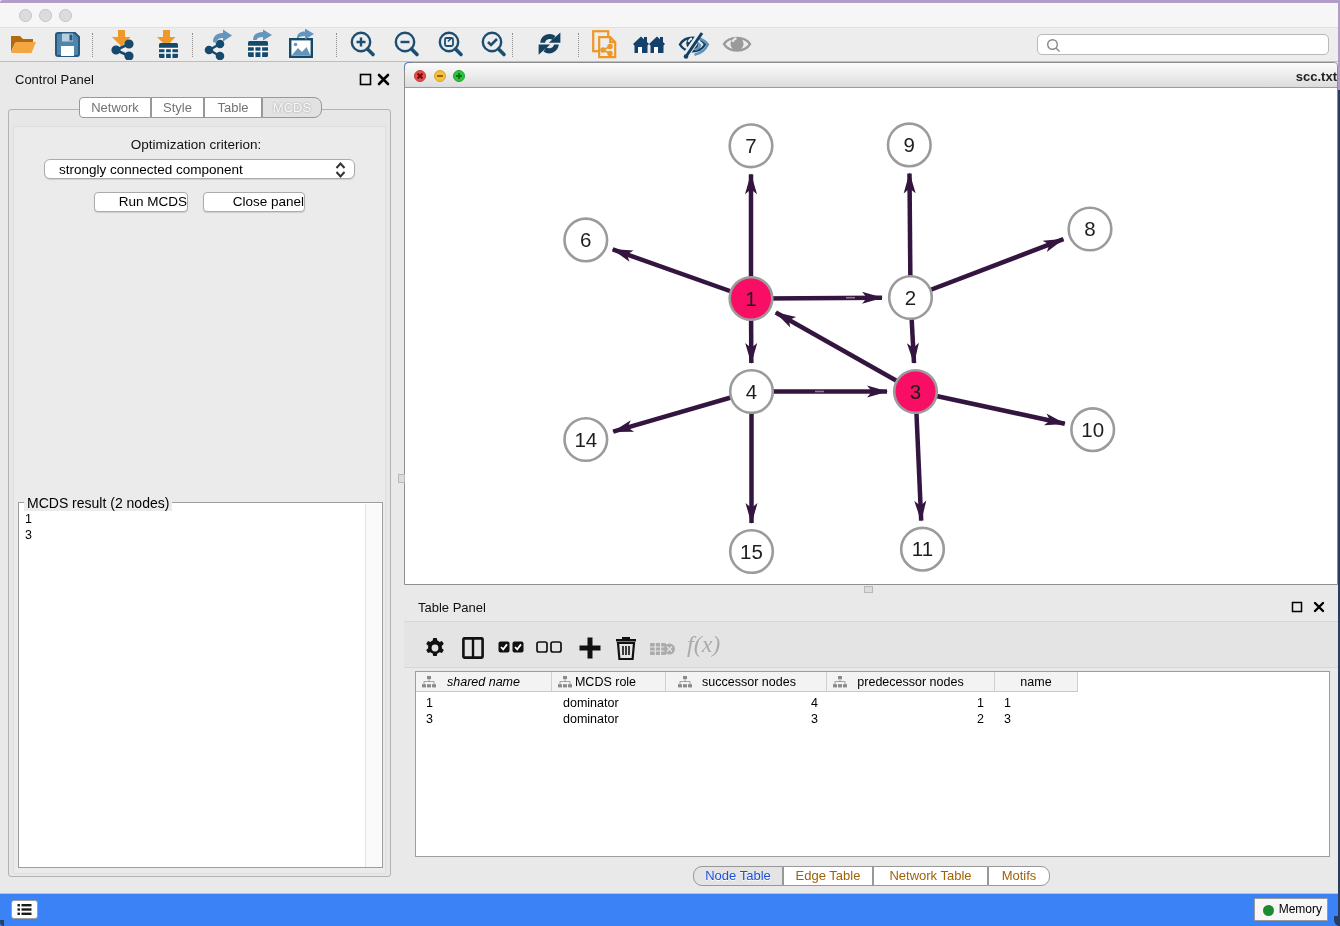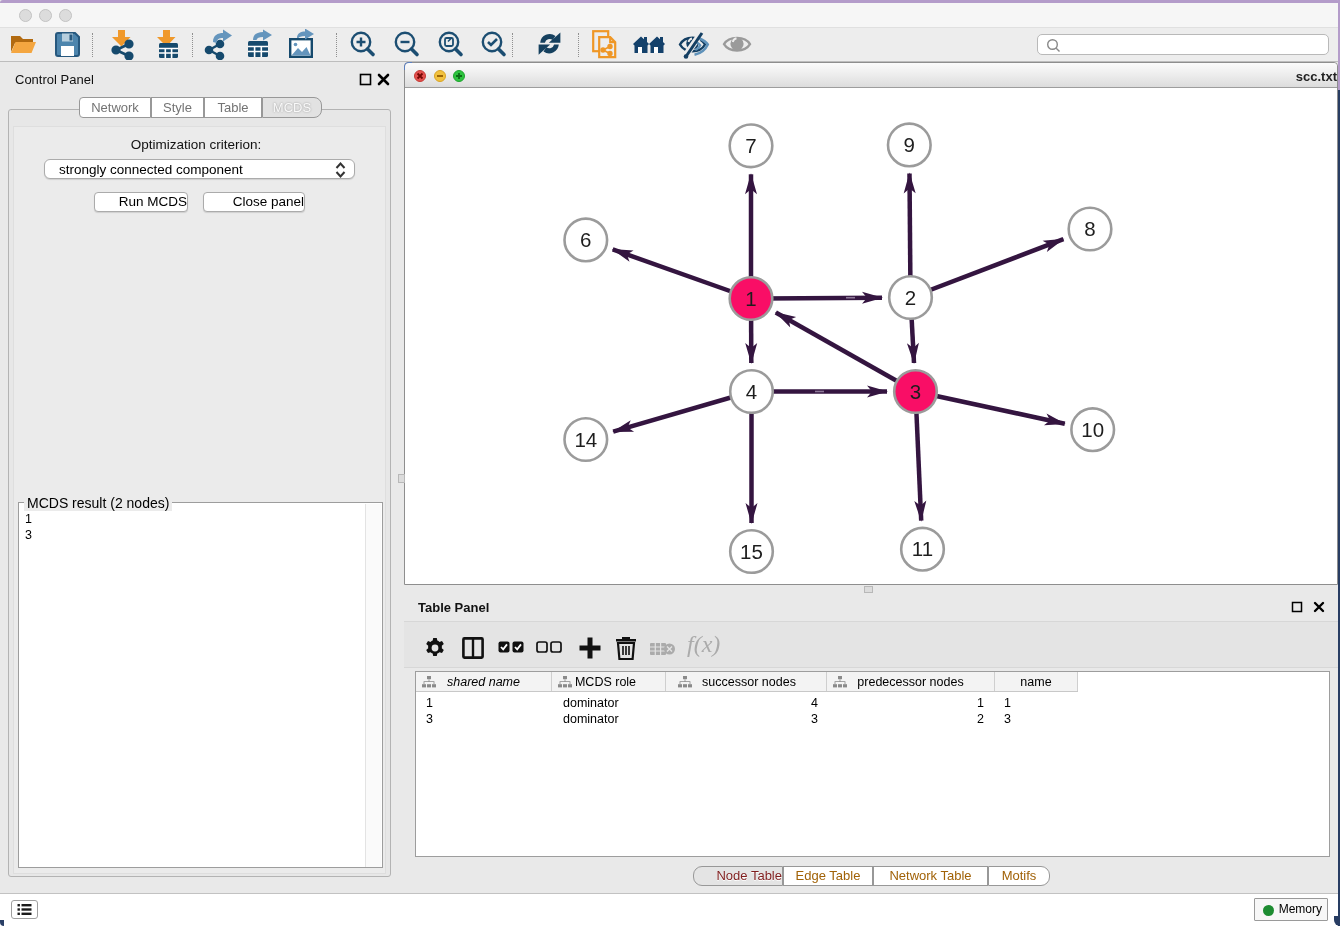--- a/index.html
+++ b/index.html
@@ -31,31 +31,31 @@
 #mcdslegend { position:absolute; left:24px; top:433px; z-index:3; background:#ebebeb; padding:0 3px; font-size:14px; color:#000; }
 #mcdsbox .vals { position:absolute; left:6px; top:8px; font-size:12.5px; line-height:16px; color:#000; }
 #mcds-sb { position:absolute; right:1px; top:1px; width:16px; height:363px; background:#fafafa; border-left:1px solid #e3e3e3; }
 
 #netwin { left:404px; top:62px; width:934px; height:523px; background:#fff; border:1px solid #8e8e8e; border-radius:4px 4px 0 0; }
 #nettitle { position:absolute; left:0; top:0; width:100%; height:25px; background:linear-gradient(#fbfbfb,#ebebeb 55%,#dcdcdc); border-bottom:1px solid #9d9d9d; border-radius:4px 4px 0 0; }
 #nettitle .t { position:absolute; width:100%; text-align:right; top:6px; font-size:13px; font-weight:bold; color:#222; }
 .tl { position:absolute; top:7px; width:12px; height:12px; border-radius:50%; }
 
 #tpanel { left:404px; top:593px; width:936px; height:300px; background:#e9e9e9; }
-#tpanel h1 { position:absolute; left:14px; top:7px; font-size:13px; font-weight:bold; color:#111; }
+#tpanel h1 { position:absolute; left:14px; top:7px; font-size:13px; font-weight:normal; color:#111; }
 #ttools { position:absolute; left:0; top:28px; width:936px; height:47px; background:#e4e4e4; border:1px solid #d7d7d7; border-left:none; border-right:none; }
 #ttable { position:absolute; left:11px; top:78px; width:915px; height:186px; background:#fff; border:1px solid #9d9d9d; }
 #thead { position:absolute; left:0; top:0; height:20px; background:#f3f3f3; border-bottom:1px solid #c8c8c8; }
 .th { position:absolute; top:0; height:19px; border-right:1px solid #cfcfcf; }
 .th span { position:absolute; width:100%; text-align:center; top:3px; font-size:12.5px; color:#000; }
 .trow { position:absolute; font-size:12.5px; color:#000; }
 #btabs { position:absolute; left:289px; top:273px; height:20px; }
 .btab { position:absolute; top:0; height:20px; background:#fff; border:1px solid #989898; font-size:13px; text-align:center; line-height:18px; color:#a16207; }
 
-#statusbar { left:0; top:893px; width:1340px; height:33px; background:#ffffff; border-top:1px solid #c2c2c2; }
+#statusbar { left:0; top:893px; width:1340px; height:33px; background:#3b82f6; border-top:1px solid #c2c2c2; }
 #listbtn { position:absolute; left:11px; top:6px; width:27px; height:19px; background:#fff; border:1px solid #9f9f9f; border-radius:3px; }
 #membtn { position:absolute; left:1254px; top:4px; width:74px; height:23px; background:#f7f7f7; border:1px solid #9a9a9a; border-radius:1px; font-size:12px; line-height:21px; text-align:right; padding-right:5px; color:#000; }
 #membtn i { position:absolute; left:8px; top:5.5px; width:11px; height:11px; border-radius:50%; background:#1d8c31; }
 </style>
 </head>
 <body>
 <div class="abs" id="purpletop"></div>
 <div class="abs" id="titlebar">
   <div class="dot" style="left:19px"></div>
     <div class="dot" style="left:39px"></div>
@@ -407,21 +407,21 @@
     <div class="trow" style="left:256px; top:24px; width:146px; text-align:right;">4</div>
     <div class="trow" style="left:411px; top:24px; width:157px; text-align:right;">1</div>
     <div class="trow" style="left:588px; top:24px;">1</div>
     <div class="trow" style="left:10px; top:40px;">3</div>
     <div class="trow" style="left:147px; top:40px;">dominator</div>
     <div class="trow" style="left:256px; top:40px; width:146px; text-align:right;">3</div>
     <div class="trow" style="left:411px; top:40px; width:157px; text-align:right;">2</div>
     <div class="trow" style="left:588px; top:40px;">3</div>
   </div>
   <div id="btabs">
-    <div class="btab" style="left:0; width:90px; background:#e4e4e4; color:#7f1d1d; text-shadow:0 1px 0 #fdfdfd; border-radius:9px 0 0 9px;text-align:right;">Node Table</div>
+    <div class="btab" style="left:0; width:90px; background:#e4e4e4; color:#1d4ed8; text-shadow:0 1px 0 #fdfdfd; border-radius:9px 0 0 9px;">Node Table</div>
     <div class="btab" style="left:90px; width:90px;">Edge Table</div>
     <div class="btab" style="left:180px; width:115px;">Network Table</div>
     <div class="btab" style="left:295px; width:62px; border-radius:0 9px 9px 0;">Motifs</div>
   </div>
 </div>
 <div class="abs" id="statusbar">
   <div id="listbtn">
       <svg width="25" height="17" style="position:absolute;left:0;top:0">
         <g fill="#1a1a1a">
           <rect x="5.5" y="3" width="2.4" height="2.4"></rect>

